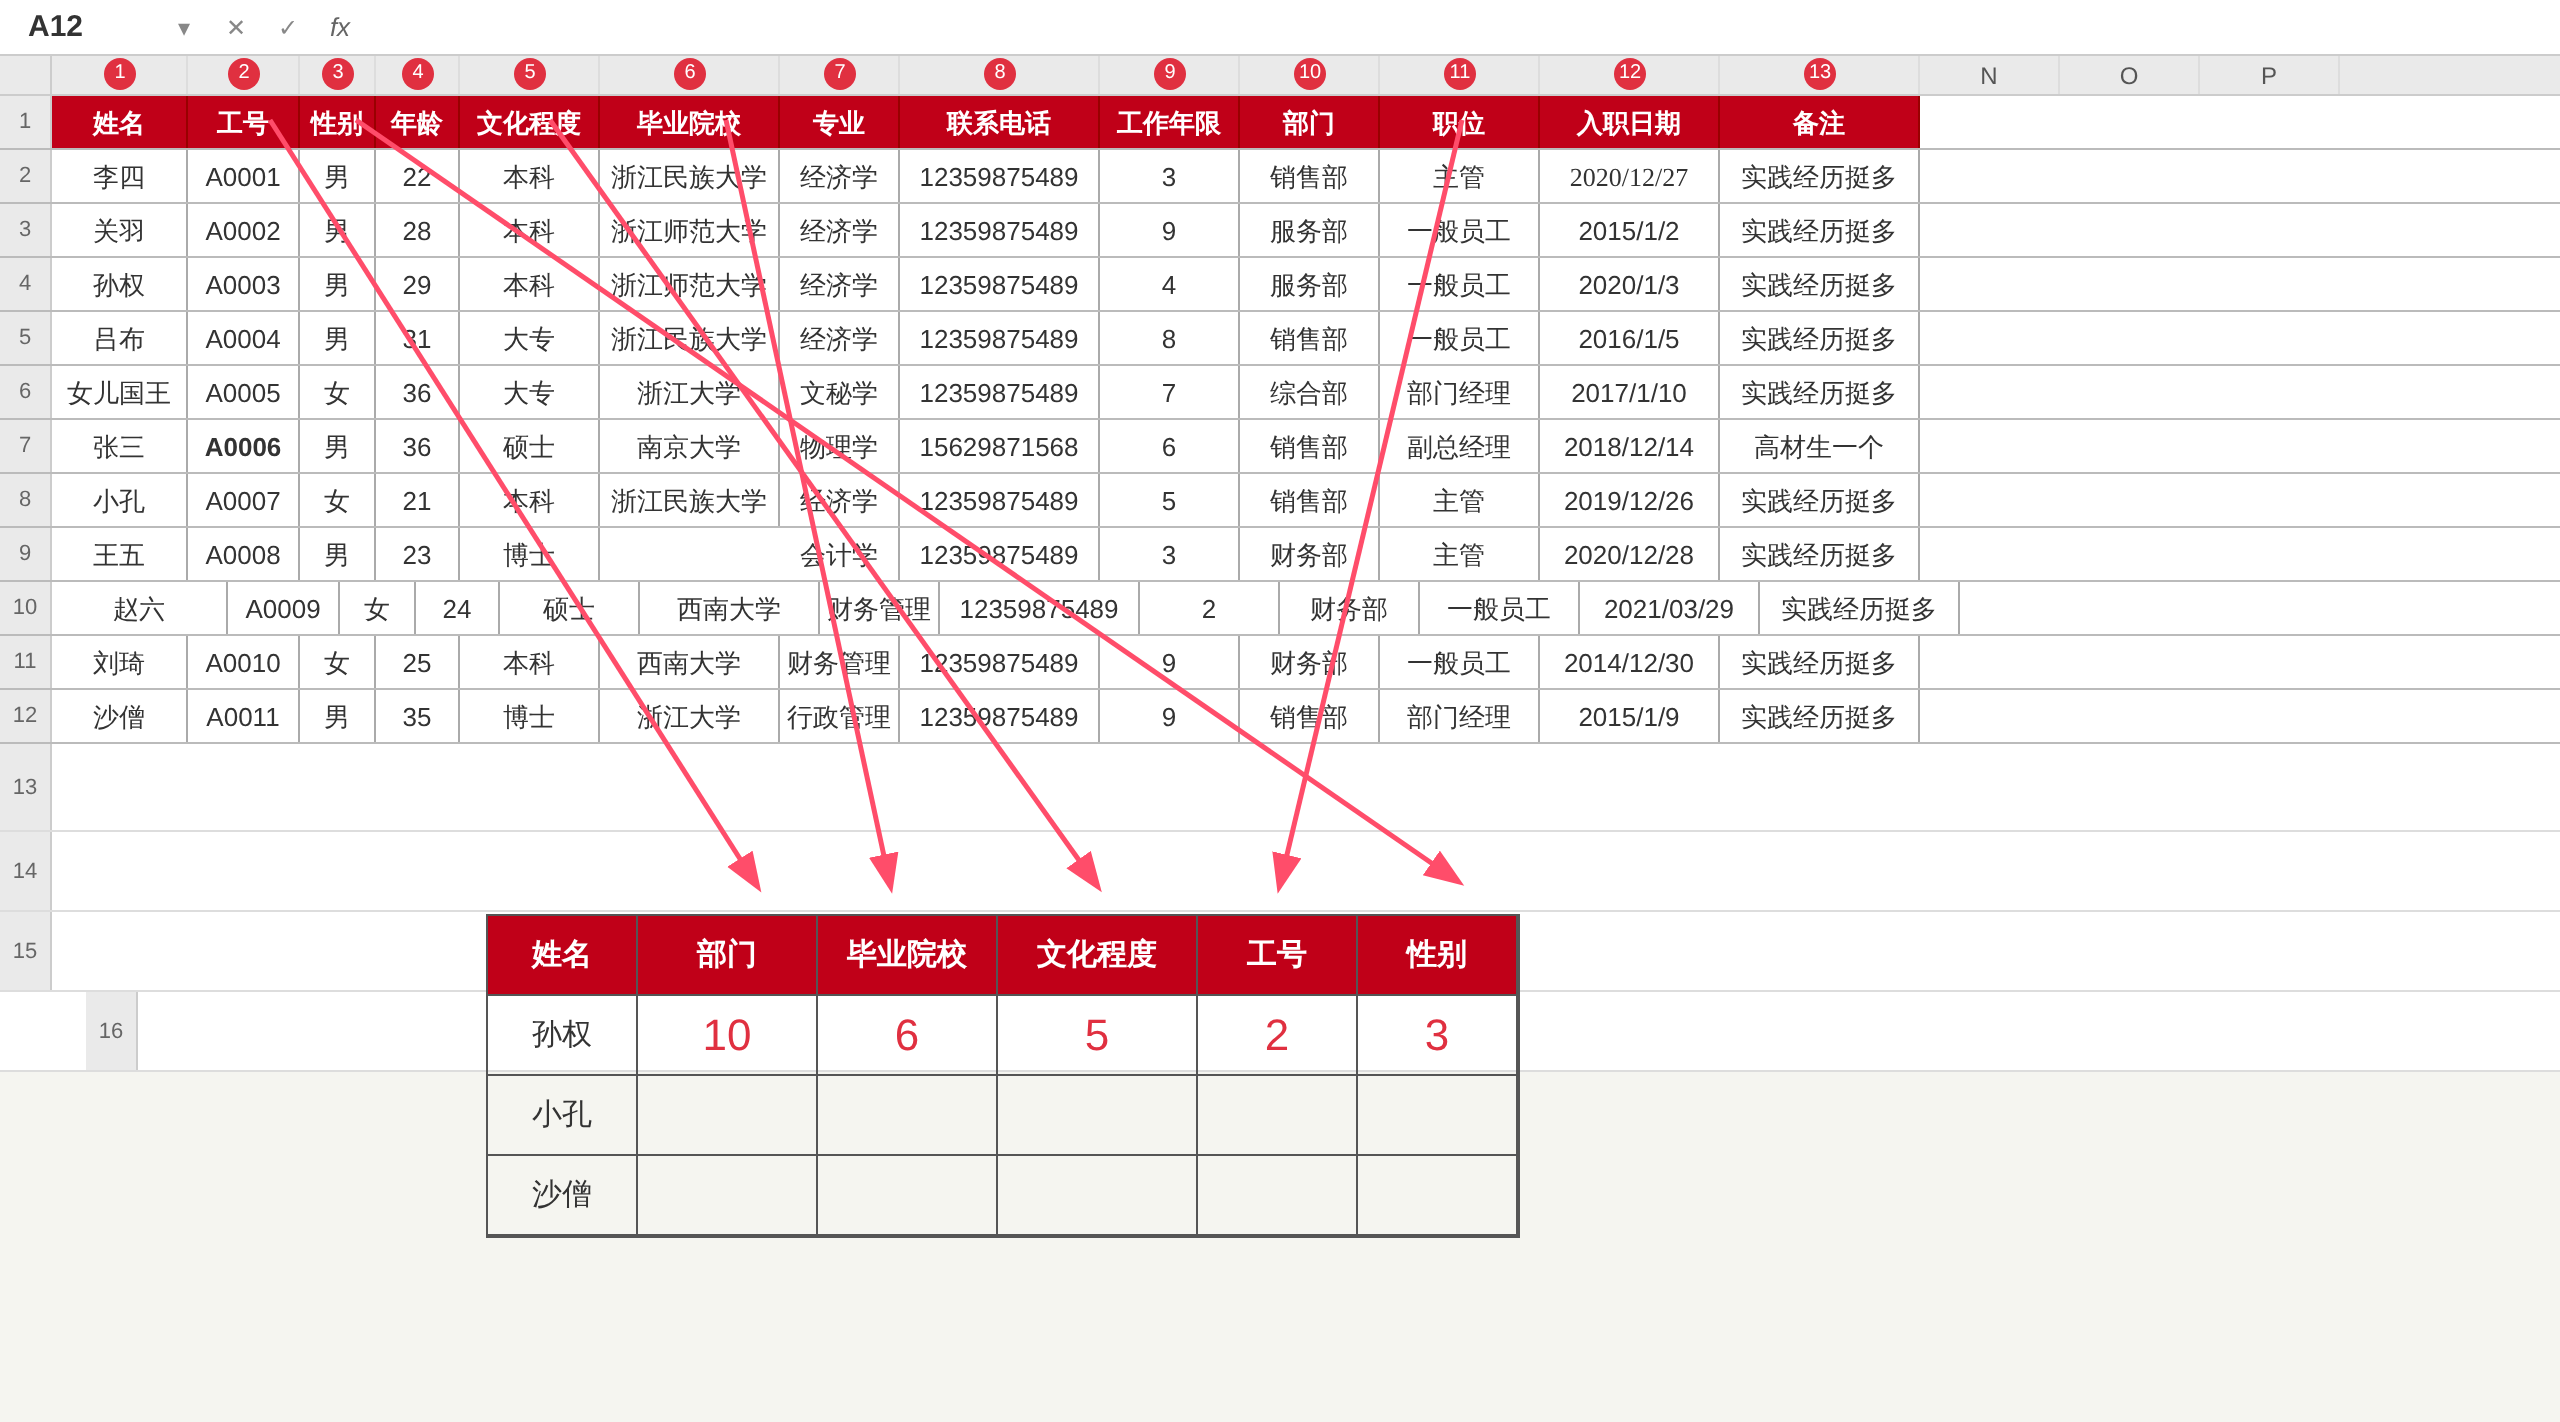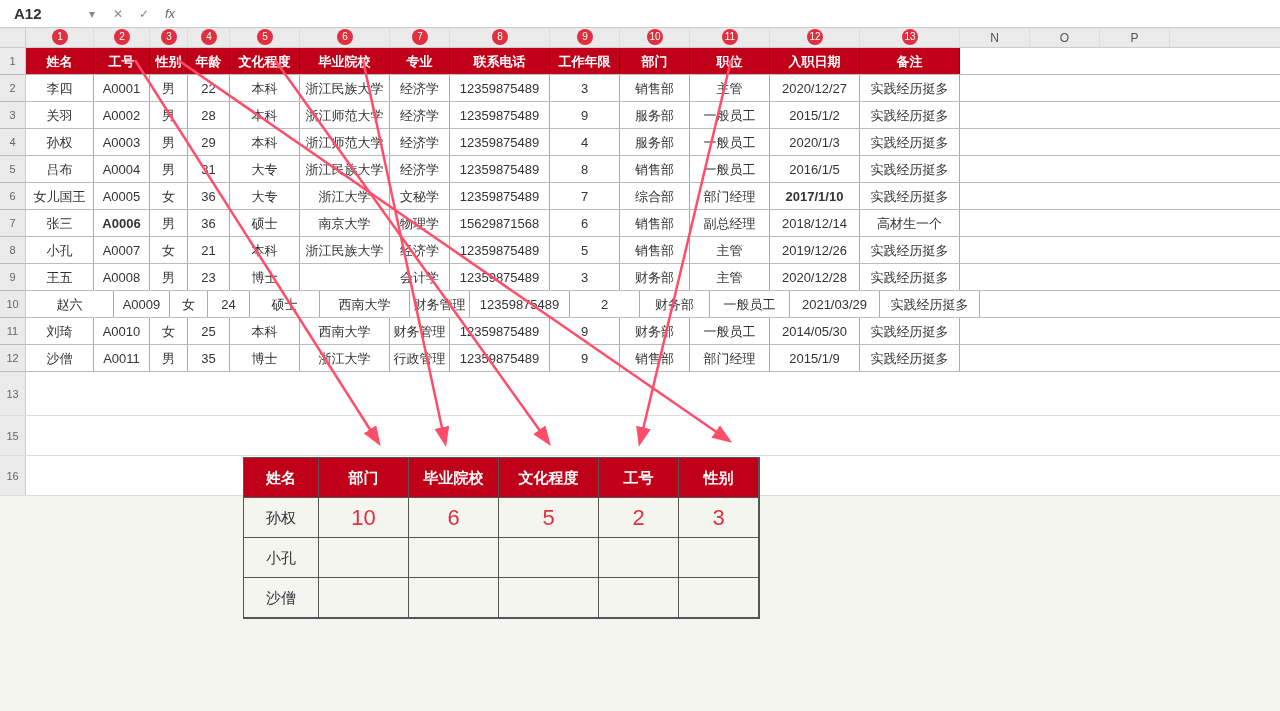--- a/index.html
+++ b/index.html
@@ -189,21 +189,21 @@
         <div class="cell" style="width: 56px;">A0001</div>
         <div class="cell" style="width: 38px;">男</div>
         <div class="cell" style="width: 42px;">22</div>
         <div class="cell" style="width: 70px;">本科</div>
         <div class="cell" style="width: 90px;">浙江民族大学</div>
         <div class="cell" style="width: 60px;">经济学</div>
         <div class="cell" style="width: 100px;">12359875489</div>
         <div class="cell" style="width: 70px;">3</div>
         <div class="cell" style="width: 70px;">销售部</div>
         <div class="cell" style="width: 80px;">主管</div>
-        <div class="cell" style="width: 90px;">2020/12/27</div>
+        <div class="cell" style="width: 90px; font-family: Liberation Serif, serif;">2020/12/27</div>
         <div class="cell" style="width: 100px;">实践经历挺多</div>
       </div>
       <div class="row">
         <div class="row-hdr">3</div>
         <div class="cell" style="width: 68px;">关羽</div>
         <div class="cell" style="width: 56px;">A0002</div>
         <div class="cell" style="width: 38px;">男</div>
         <div class="cell" style="width: 42px;">28</div>
         <div class="cell" style="width: 70px;">本科</div>
         <div class="cell" style="width: 90px;">浙江师范大学</div>
@@ -253,21 +253,21 @@
         <div class="cell" style="width: 56px;">A0005</div>
         <div class="cell" style="width: 38px;">女</div>
         <div class="cell" style="width: 42px;">36</div>
         <div class="cell" style="width: 70px;">大专</div>
         <div class="cell" style="width: 90px;">浙江大学</div>
         <div class="cell" style="width: 60px;">文秘学</div>
         <div class="cell" style="width: 100px;">12359875489</div>
         <div class="cell" style="width: 70px;">7</div>
         <div class="cell" style="width: 70px;">综合部</div>
         <div class="cell" style="width: 80px;">部门经理</div>
-        <div class="cell" style="width: 90px; font-weight: bold;">2017/1/10</div>
+        <div class="cell" style="width: 90px;">2017/1/10</div>
         <div class="cell" style="width: 100px;">实践经历挺多</div>
       </div>
       <div class="row">
         <div class="row-hdr">7</div>
         <div class="cell" style="width: 68px;">张三</div>
         <div class="cell" style="width: 56px; font-weight: bold;">A0006</div>
         <div class="cell" style="width: 38px;">男</div>
         <div class="cell" style="width: 42px;">36</div>
         <div class="cell" style="width: 70px;">硕士</div>
         <div class="cell" style="width: 90px;">南京大学</div>
@@ -333,21 +333,21 @@
         <div class="cell" style="width: 56px;">A0010</div>
         <div class="cell" style="width: 38px;">女</div>
         <div class="cell" style="width: 42px;">25</div>
         <div class="cell" style="width: 70px;">本科</div>
         <div class="cell" style="width: 90px;">西南大学</div>
         <div class="cell" style="width: 60px;">财务管理</div>
         <div class="cell" style="width: 100px;">12359875489</div>
         <div class="cell" style="width: 70px;">9</div>
         <div class="cell" style="width: 70px;">财务部</div>
         <div class="cell" style="width: 80px;">一般员工</div>
-        <div class="cell" style="width: 90px;">2014/05/30</div>
+        <div class="cell" style="width: 90px;">2014/12/30</div>
         <div class="cell" style="width: 100px;">实践经历挺多</div>
       </div>
       <div class="row">
         <div class="row-hdr">12</div>
         <div class="cell" style="width: 68px;">沙僧</div>
         <div class="cell" style="width: 56px;">A0011</div>
         <div class="cell" style="width: 38px;">男</div>
         <div class="cell" style="width: 42px;">35</div>
         <div class="cell" style="width: 70px;">博士</div>
         <div class="cell" style="width: 90px;">浙江大学</div>
@@ -356,23 +356,26 @@
         <div class="cell" style="width: 70px;">9</div>
         <div class="cell" style="width: 70px;">销售部</div>
         <div class="cell" style="width: 80px;">部门经理</div>
         <div class="cell" style="width: 90px;">2015/1/9</div>
         <div class="cell" style="width: 100px;">实践经历挺多</div>
       </div>
       <div class="row" style="height: 44px; border-bottom: 1px solid rgb(221, 221, 221);">
         <div class="row-hdr" style="line-height: 44px;">13</div>
       </div>
       <div class="row" style="height: 40px; border-bottom: 1px solid rgb(221, 221, 221);">
+        <div class="row-hdr" style="line-height: 40px;">14</div>
+      </div>
+      <div class="row" style="height: 40px; border-bottom: 1px solid rgb(221, 221, 221);">
         <div class="row-hdr" style="line-height: 40px; text-align: center;">15</div>
       </div>
-      <div class="row" style="height: 40px; border-bottom: 1px solid rgb(221, 221, 221);">
+      <div class="row" style="height: 40px; border-bottom: 1px solid rgb(221, 221, 221); padding-left: 43px;">
         <div class="row-hdr" style="line-height: 40px;">16</div>
       </div>
     </div>
 </div>
 
 <div class="second-table">
   <div class="srow shdr-row" id="srow-hdr">
       <div class="scell shdr" style="width: 75px;">姓名</div>
       <div class="scell shdr" style="width: 90px;">部门</div>
       <div class="scell shdr" style="width: 90px;">毕业院校</div>

